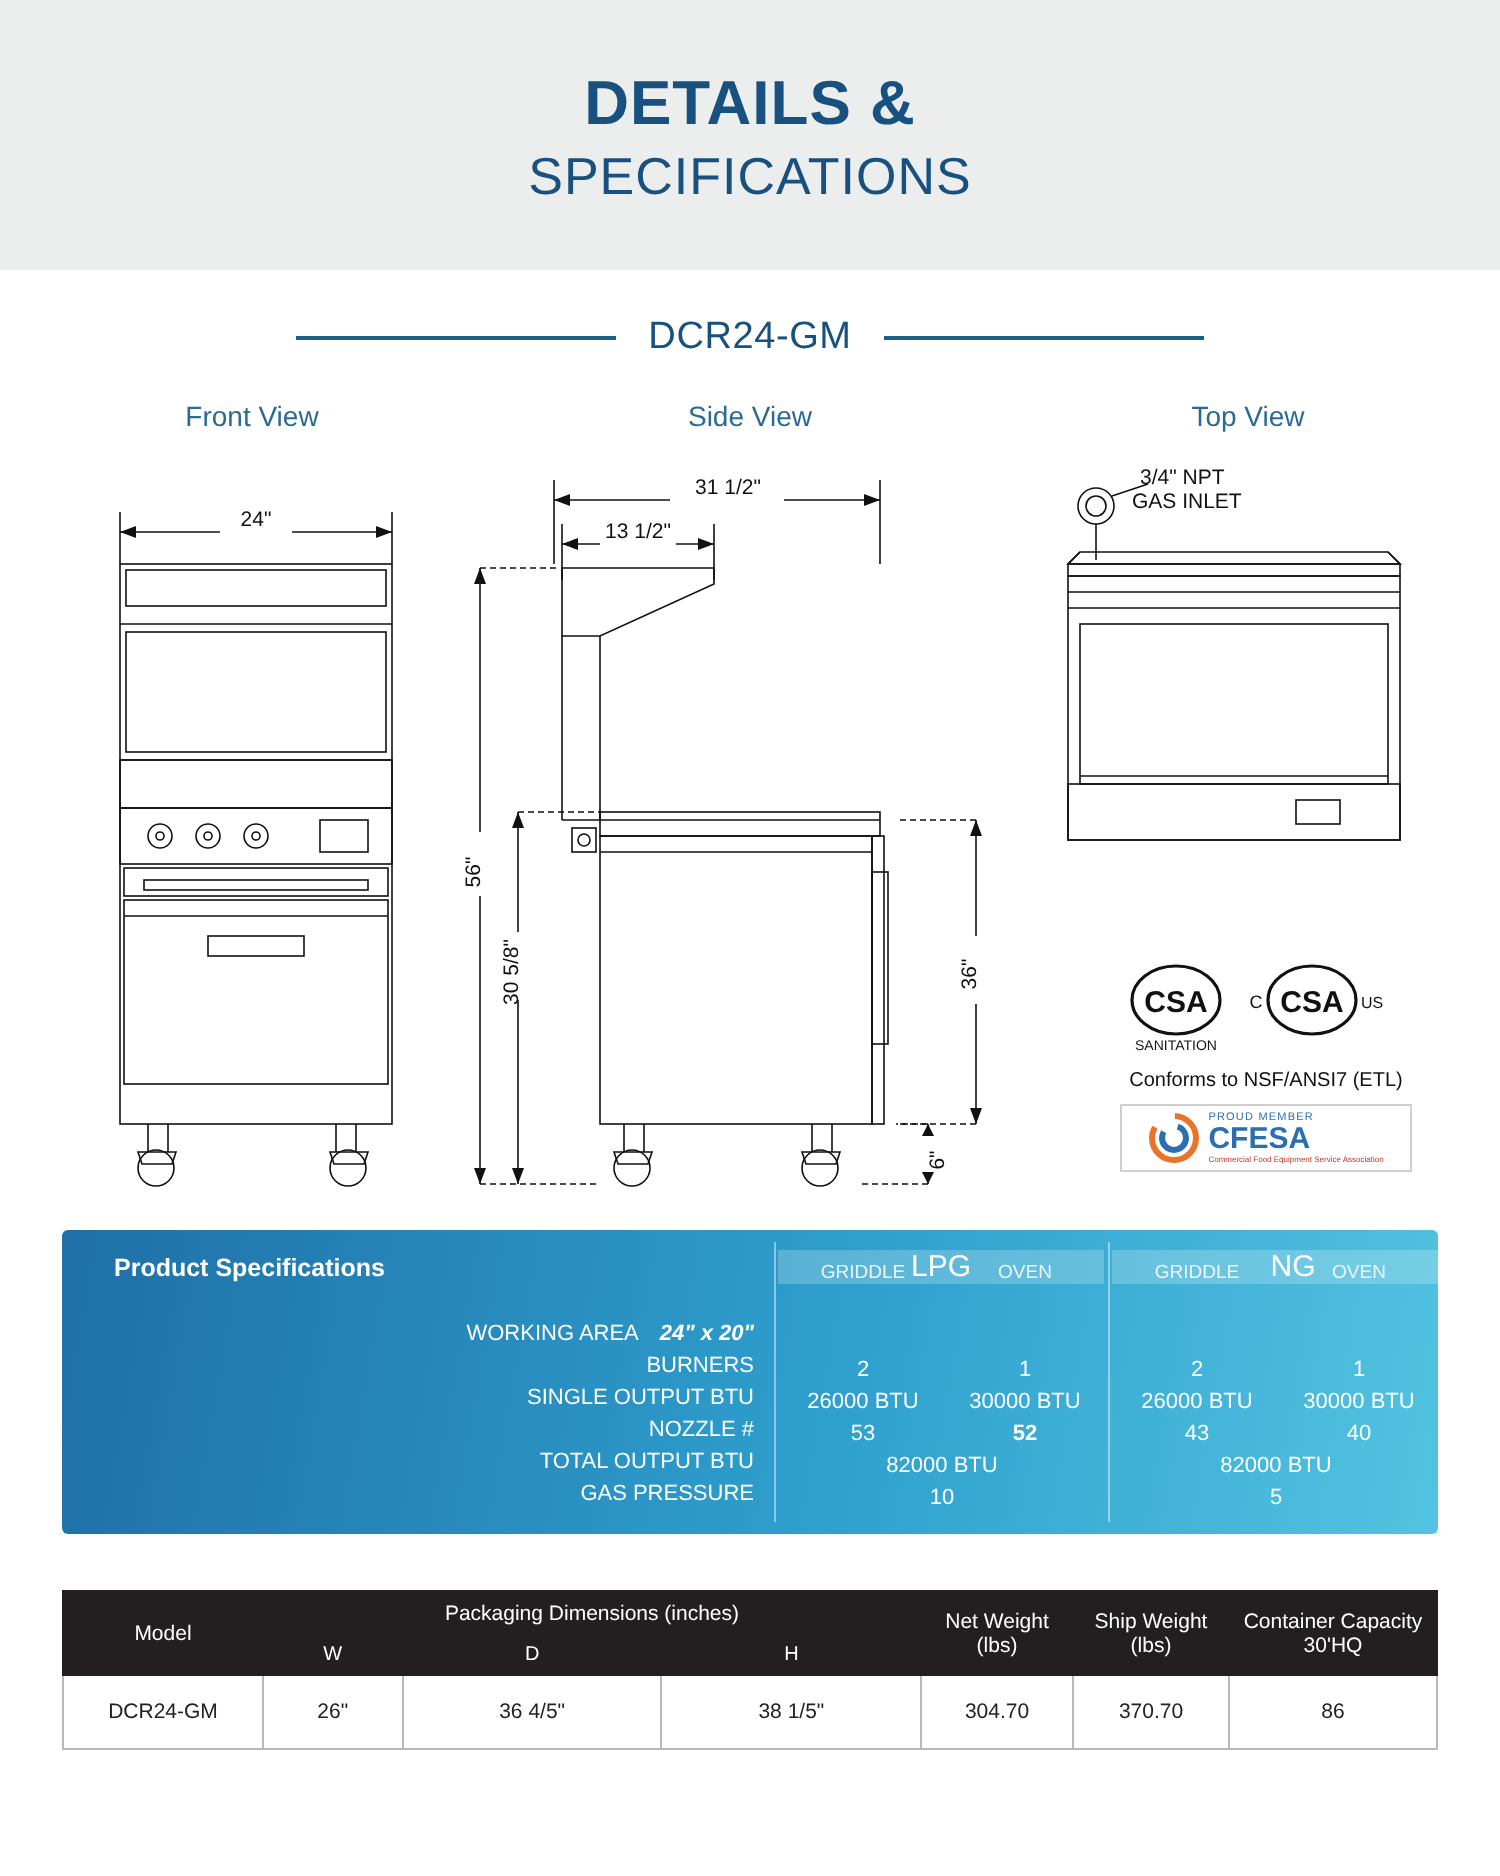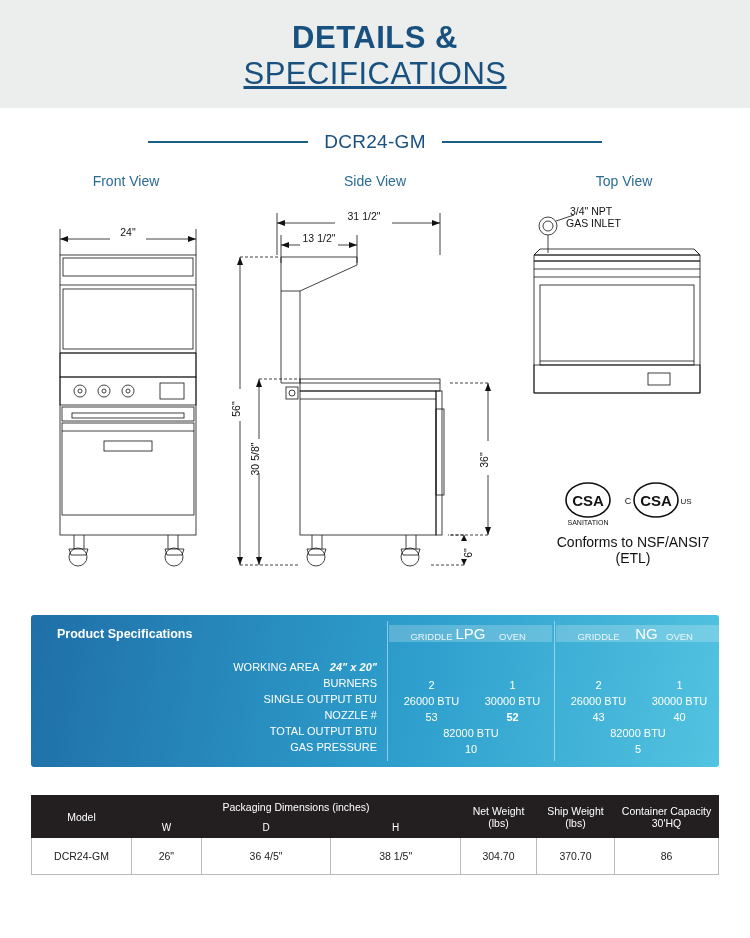--- a/index.html
+++ b/index.html
@@ -7,33 +7,33 @@
   body {
     width:750px; height:938px;
     background:#ffffff;
     font-family:"Liberation Sans", sans-serif;
     color:#222;
     position:relative;
     overflow:hidden;
   }
   
   .header {
-    width:750px; height:108px;
+    width:750px; height:135px;
     background:#eceded;
     display:flex; flex-direction:column;
     align-items:center; justify-content:center;
     padding-top:4px;
   }
   .header .line1 {
     font-size:31px; font-weight:bold; color:#18517f;
     letter-spacing:0.5px; line-height:36px;
   }
   .header .line2 {
-    font-size:31px; font-weight:normal; color:#18517f;
-    letter-spacing:0.5px; line-height:36px;text-decoration:underline;
+    font-size:26px; font-weight:normal; color:#18517f;
+    letter-spacing:0.5px; line-height:36px;
   }
   
   .model-row {
     display:flex; align-items:center; justify-content:center;
     margin-top:23px;
   }
   .model-rule { height:2px; background:#1b5f86; width:160px; }
   .model-name {
     font-size:19px; color:#18517f; font-weight:normal;
     padding:0 16px; letter-spacing:0.3px;
@@ -104,21 +104,21 @@
   }
   .btable thead th {
     background:#231f20; color:#ffffff; font-weight:normal;
     border:1px solid #231f20; padding:4px 2px;
   }
   .btable tbody td { padding:12px 2px; }
   .r1 th { height:22px; }
   .r2 th { height:18px; font-size:10px; }
 
   .csr-block { position:absolute; left:548px; top:480px; width:170px; text-align:center; }
-  .conform-text { font-size:14px; color:#111; margin-top:2px; }
+  .conform-text { font-size:10px; color:#111; margin-top:2px; }
   .cfesa {
     margin:6px auto 0; width:146px; height:34px;
     border:1px solid #cfcfcf; background:#ffffff;
     display:flex; align-items:center; justify-content:center; gap:4px;
   }
 </style>
 </head>
 <body>
 
 <div class="header">
@@ -299,20 +299,31 @@
       <ellipse cx="40" cy="20" rx="22" ry="17"></ellipse>
       <ellipse cx="108" cy="20" rx="22" ry="17"></ellipse>
     </g>
     <text x="40" y="26" text-anchor="middle" font-family="Liberation Sans, sans-serif" font-size="15" font-weight="bold" fill="#111">CSA</text>
     <text x="108" y="26" text-anchor="middle" font-family="Liberation Sans, sans-serif" font-size="15" font-weight="bold" fill="#111">CSA</text>
     <text x="80" y="24" text-anchor="middle" font-family="Liberation Sans, sans-serif" font-size="9" fill="#111">C</text>
     <text x="138" y="24" text-anchor="middle" font-family="Liberation Sans, sans-serif" font-size="8" fill="#111">US</text>
     <text x="40" y="45" text-anchor="middle" font-family="Liberation Sans, sans-serif" font-size="7" fill="#111">SANITATION</text>
   </svg>
   <div class="conform-text">Conforms to NSF/ANSI7 (ETL)</div>
+  <div class="cfesa">
+    <svg width="26" height="26" viewBox="0 0 26 26">
+      <circle cx="13" cy="13" r="11" fill="none" stroke="#e8742c" stroke-width="3" stroke-dasharray="40 12"></circle>
+      <circle cx="13" cy="13" r="6" fill="none" stroke="#2b6fb0" stroke-width="3" stroke-dasharray="22 8"></circle>
+    </svg>
+    <div style="text-align:left;">
+      <div style="font-size:5.5px;color:#2b6fb0;letter-spacing:0.6px;">PROUD MEMBER</div>
+      <div style="font-size:15px;font-weight:bold;color:#2b6fb0;line-height:15px;">CFESA</div>
+      <div style="font-size:4px;color:#c0392b;">Commercial Food Equipment Service Association</div>
+    </div>
+  </div>
 </div>
 
 <div class="spec-panel">
   <div class="spec-title">Product Specifications</div>
 
   <div class="spec-lpg">LPG</div>
   <div class="spec-ng">NG</div>
 
   <div class="divider-v" style="left:356px;"></div>
   <div class="divider-v" style="left:523px;"></div>

